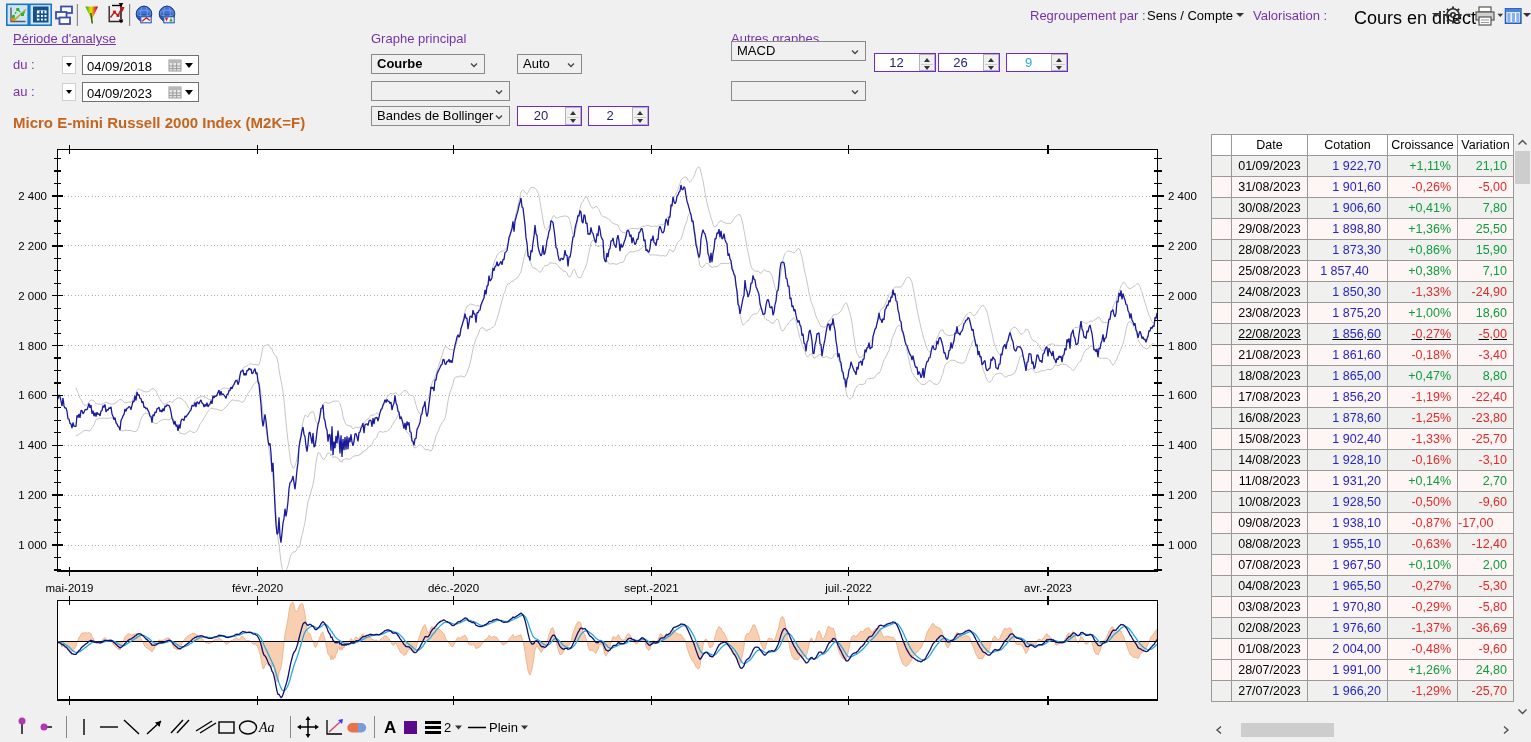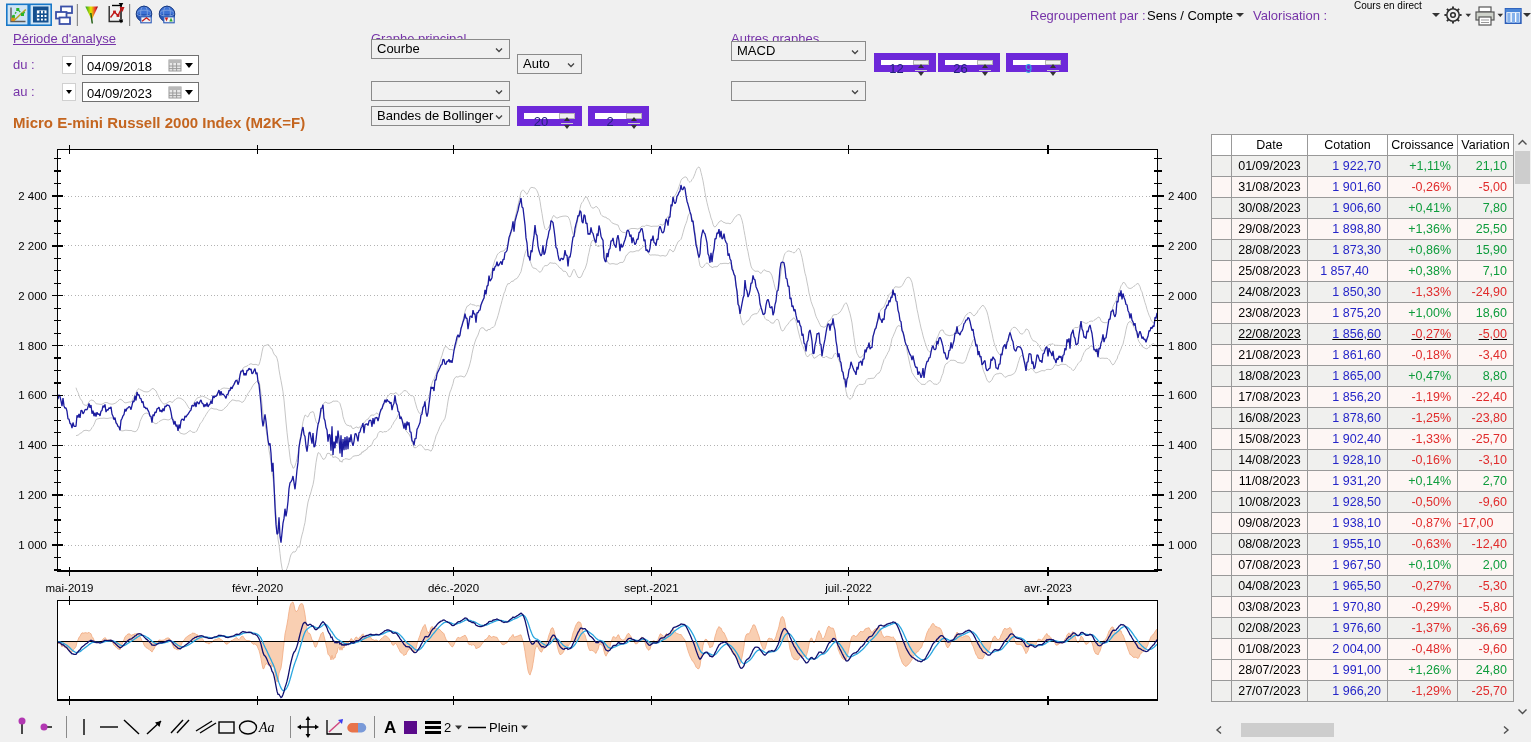--- a/index.html
+++ b/index.html
@@ -4,21 +4,21 @@
 <style>
 * { margin:0; padding:0; box-sizing:border-box; }
 html,body { width:1531px; height:742px; overflow:hidden; background:#f0f0f0;
   font-family:"Liberation Sans", sans-serif; }
 #app { position:relative; width:1531px; height:742px; }
 .abs { position:absolute; }
 .plabel { color:#7633A8; font-size:13px; }
 .cmb { position:absolute; height:20px; background:#f0f0f0; border:1px solid #8a8a8a;
   font-size:13px; color:#000; line-height:18px; padding-left:5px; }
 .cmb .chev { position:absolute; right:6px; top:6px; width:8px; height:8px; }
-.spin { position:absolute; height:20px; background:#fff; border:7px solid #6d28d9; }
+.spin { position:absolute; height:20px; background:#fff; border:1px solid #6d28d9; }
 .spin .val { position:absolute; left:0; right:17px; top:1px; text-align:center; font-size:13px; color:#23237a; }
 .spin .btns { position:absolute; right:0; top:0; width:16px; height:100%; background:#f0f0f0; border:1px solid #b4b4b4; }
 .datebox { position:absolute; width:117px; height:20px; background:#fff; border:1px solid #707070; }
 .datebox .txt { position:absolute; left:4px; top:2.5px; font-size:13px; }
 .combosm { position:absolute; width:14px; height:18px; background:#fff; border:1px solid #d0d0d0; }
 .tri-d { width:0; height:0; border-left:4px solid transparent; border-right:4px solid transparent; border-top:4px solid #000; }
 table.grid { border-collapse:collapse; table-layout:fixed; background:#7dd3fc; }
 table.grid td, table.grid th { border:1px solid #999; font-weight:normal; font-size:12.5px;
   padding:0 6px 0 0; white-space:nowrap; overflow:hidden; height:21px; }
 
@@ -99,21 +99,21 @@
     <circle cx="167" cy="14" r="7.8" fill="none" stroke="#1a3a80" stroke-width="1"></circle>
     <rect x="163.8" y="16.8" width="10.4" height="6" fill="#f2f2f2" stroke="#2858b8" stroke-width="1.1"></rect>
     <polygon points="164.8,17.5 168.2,17.5 166.5,21.5" fill="#c82020"></polygon>
     <polygon points="169.3,21.5 172.7,21.5 171,17.5" fill="#30a830"></polygon>
   </svg>
 
   <div class="abs plabel" style="left:1030px;top:8px;">Regroupement par :</div>
   <div class="abs" style="left:1147px;top:8px;font-size:13px;">Sens / Compte</div>
   <div class="abs tri-d" style="left:1236px;top:13px;border-top-color:#333;"></div>
   <div class="abs plabel" style="left:1253px;top:8px;">Valorisation :</div>
-  <div class="abs" style="left:1333px;top:0;font-size:10px;margin-left:21px;">Cours en direct</div>
+  <div class="abs" style="left:1333px;top:8px;font-size:18px;margin-left:21px;">Cours en direct</div>
   <div class="abs tri-d" style="left:1432px;top:13px;border-top-color:#333;"></div>
   <svg class="abs" style="left:1441px;top:3px" width="90" height="26" viewBox="0 0 90 26">
 
     <g transform="translate(12,12)">
       <g fill="none" stroke="#2b2b2b" stroke-width="1.5">
         <circle r="6.2"></circle>
         <circle r="2.3"></circle>
       </g>
       <g stroke="#2b2b2b" stroke-width="1.9">
         <line y1="-6.5" y2="-8.6"></line>
@@ -175,21 +175,21 @@
           <line x1="4.8" y1="4" x2="4.8" y2="12"></line>
           <line x1="8.6" y1="4" x2="8.6" y2="12"></line>
           <line x1="1" y1="7" x2="13" y2="7"></line>
           <line x1="1" y1="9.6" x2="13" y2="9.6"></line>
         </g>
       <polygon points="17,4 25,4 21,9" fill="#000"></polygon>
     </svg>
   </div>
 
   <div class="abs plabel" style="left:371px;top:31px;">Graphe principal</div>
-  <div class="cmb" style="left:371px;top:39px;width:139px;">Courbe<svg class="chev" viewBox="0 0 8 8">
+  <div class="cmb" style="left:371px;top:54px;width:114px;font-weight:bold;">Courbe<svg class="chev" viewBox="0 0 8 8">
         <polyline points="1,2.5 4,5.5 7,2.5" fill="none" stroke="#444" stroke-width="1.3"></polyline>
       </svg></div>
   <div class="cmb" style="left:517px;top:54px;width:65px;">Auto<svg class="chev" viewBox="0 0 8 8">
         <polyline points="1,2.5 4,5.5 7,2.5" fill="none" stroke="#444" stroke-width="1.3"></polyline>
       </svg></div>
   <div class="cmb" style="left:371px;top:81px;width:139px;">
       <svg class="chev" viewBox="0 0 8 8">
         <polyline points="1,2.5 4,5.5 7,2.5" fill="none" stroke="#444" stroke-width="1.3"></polyline>
       </svg>
     </div>

